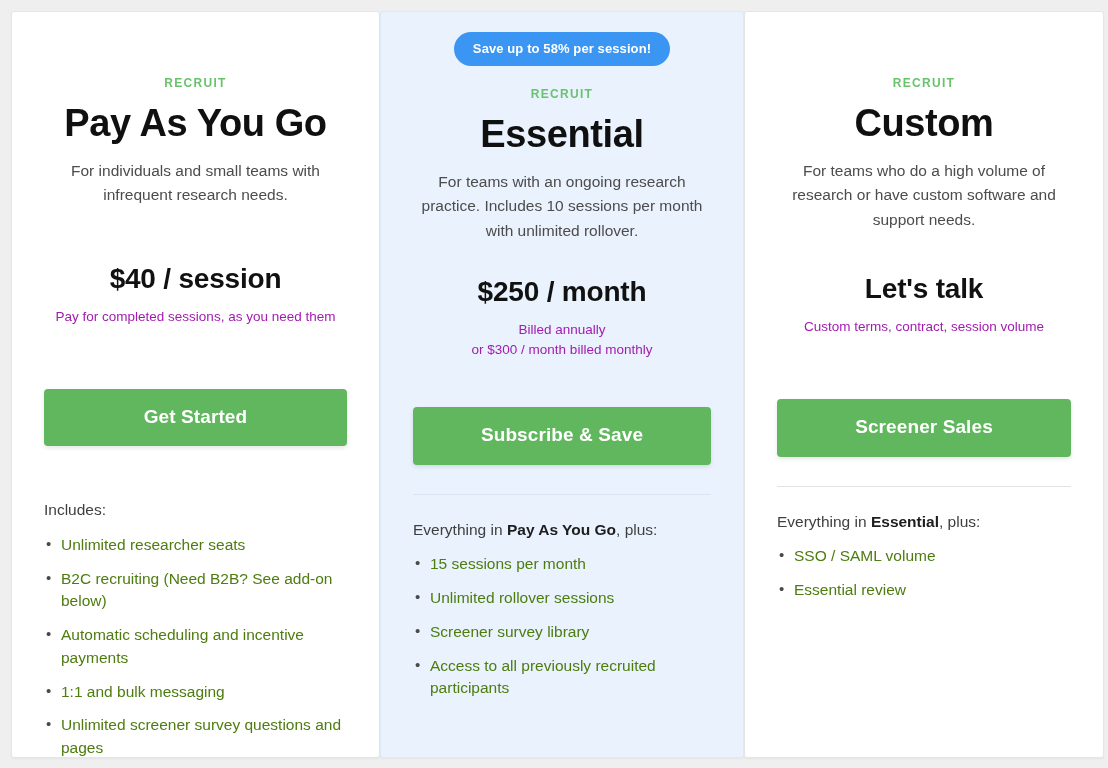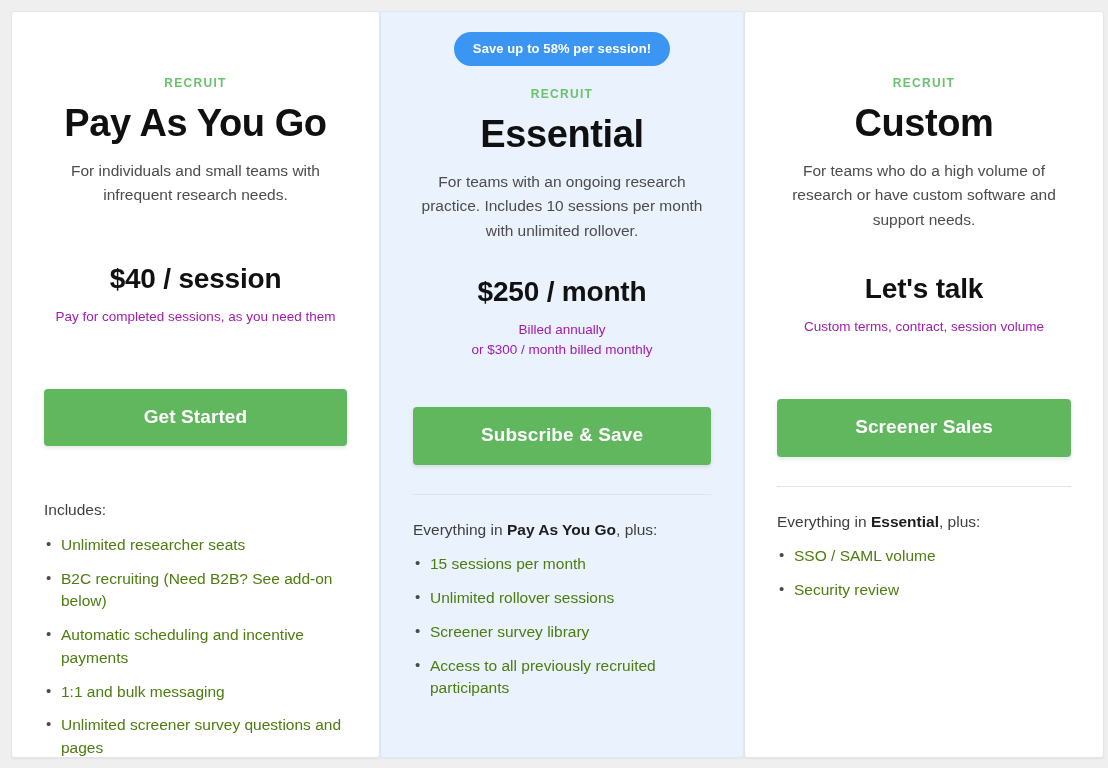--- a/index.html
+++ b/index.html
@@ -297,19 +297,19 @@
       </div>
 
       <div class="divider"></div>
 
       <div class="features">
         <div class="features-intro">
           <span>Everything in </span><b>Essential</b><span>, plus:</span>
         </div>
         <ul>
           <li>SSO / SAML volume</li>
-          <li>Security review</li>
+          <li>Essential review</li>
         </ul>
       </div>
     </div>
 
   </div>
 </div>
 
 </body></html>

